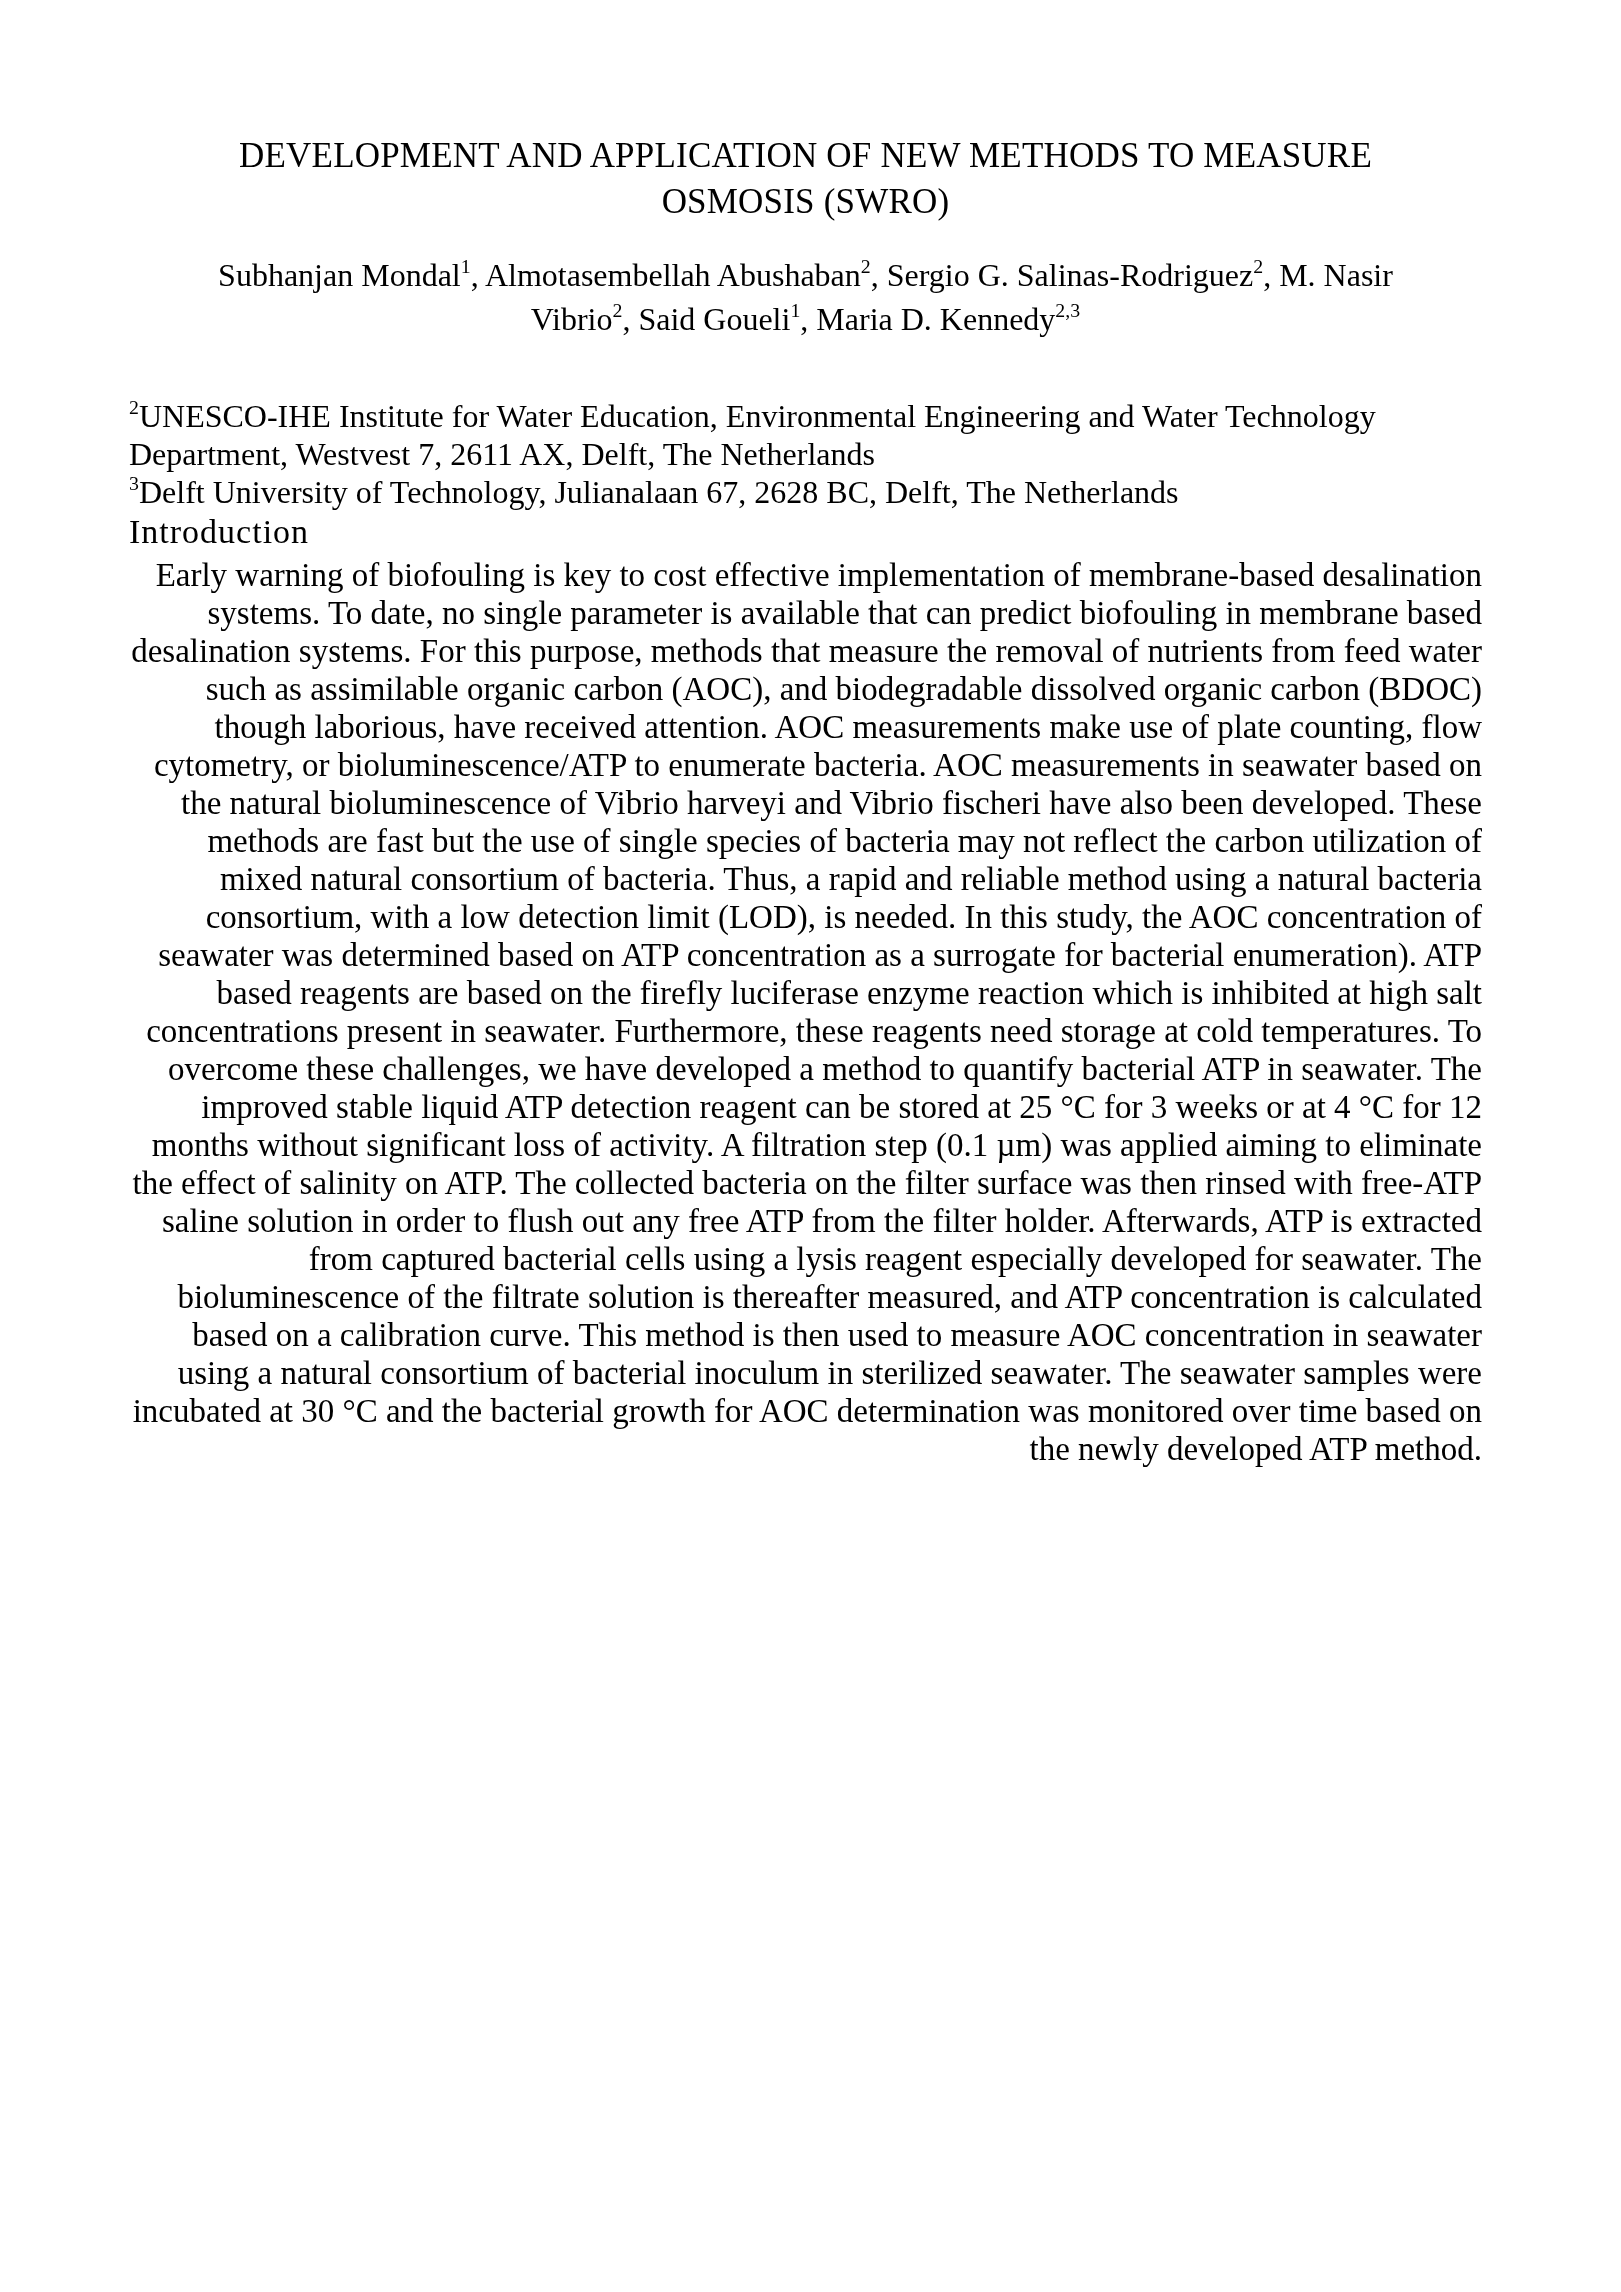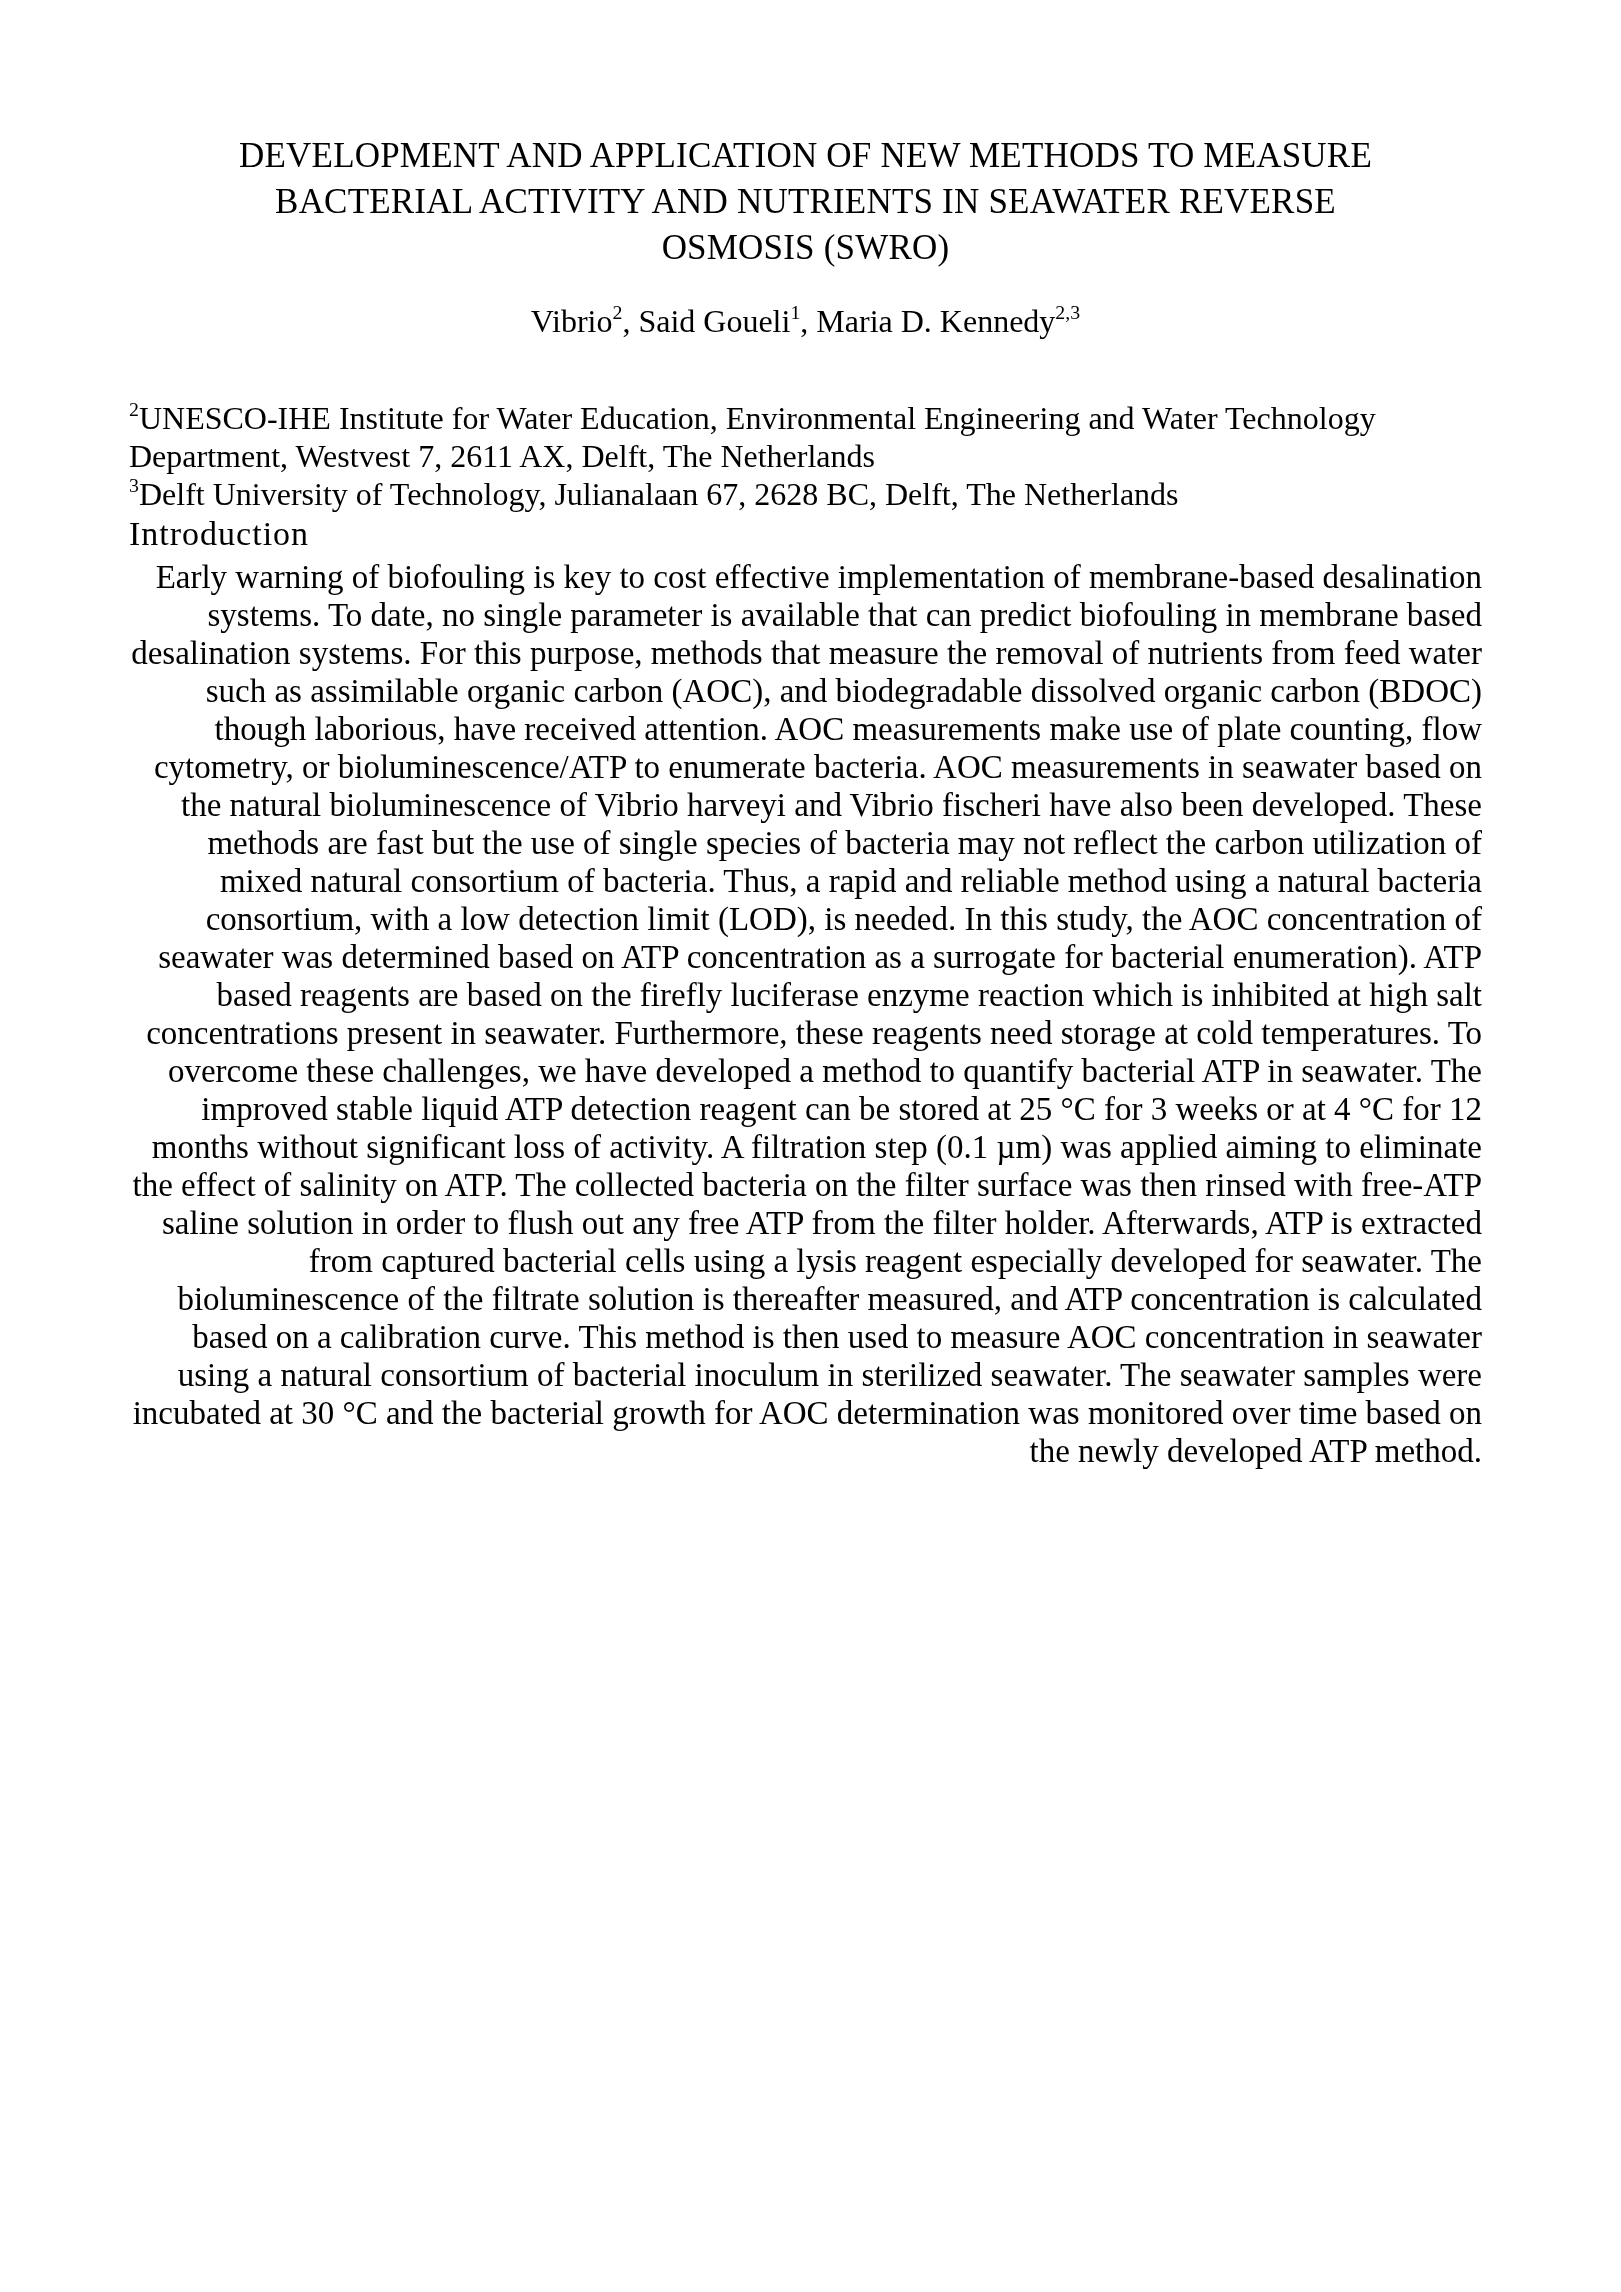--- a/index.html
+++ b/index.html
@@ -57,25 +57,25 @@
     vertical-align: super;
   }
 </style>
 </head>
 <body>
 
 <div class="page">
 
   <div class="title">
     <div>DEVELOPMENT AND APPLICATION OF NEW METHODS TO MEASURE</div>
-    <div>BACTERIAL ACTIVITY AND NUTRIENTS IN SEAWATER REVERSE</div>
     <div>OSMOSIS (SWRO)</div>
   </div>
 
   <div class="authors">
+    <div><span>Subhanjan Mondal</span><sup>1</sup><span>, Almotasembellah Abushaban</span><sup>2</sup><span>, Sergio G. Salinas-Rodriguez</span><sup>2</sup><span>, M. Nasir</span></div>
     <div><span>Vibrio</span><sup>2</sup><span>, Said Goueli</span><sup>1</sup><span>, Maria D. Kennedy</span><sup>2,3</sup></div>
   </div>
 
   <div class="affiliations">
     <div><sup>2</sup><span>UNESCO-IHE Institute for Water Education, Environmental Engineering and Water Technology Department, Westvest 7, 2611 AX, Delft, The Netherlands</span></div>
     <div><sup>3</sup><span>Delft University of Technology, Julianalaan 67, 2628 BC, Delft, The Netherlands</span></div>
   </div>
 
   <div class="section-heading">Introduction</div>
 

